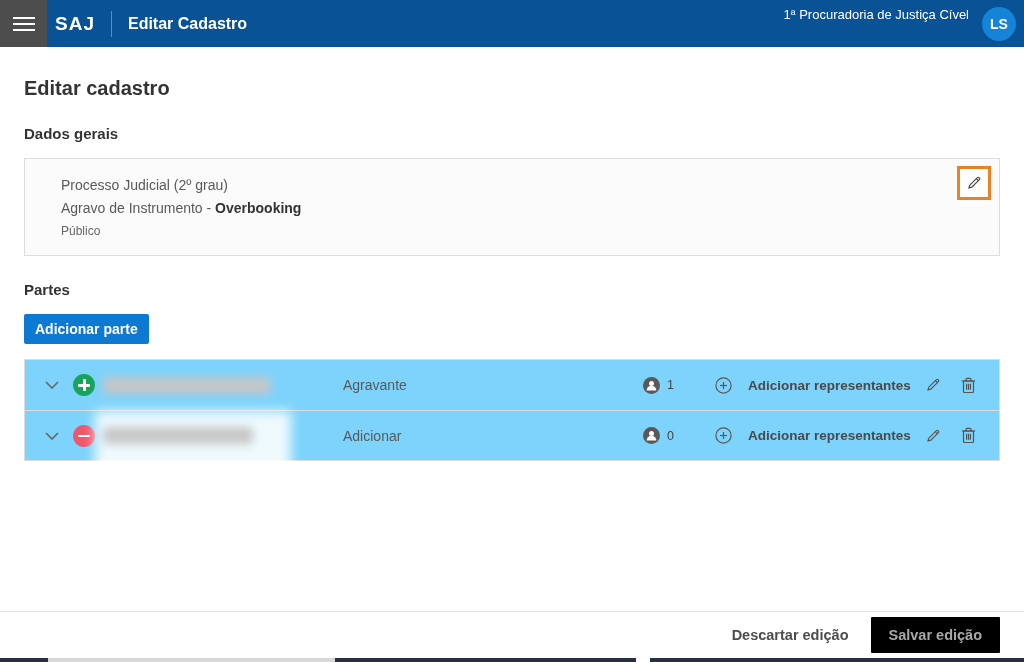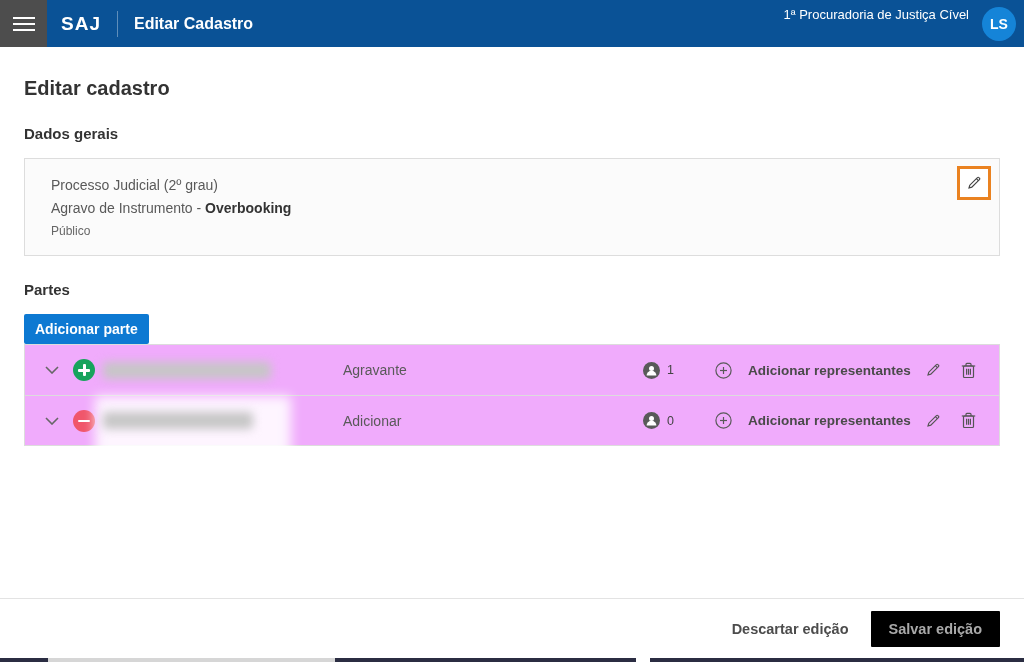--- a/index.html
+++ b/index.html
@@ -8,52 +8,52 @@
   .app { position:relative; width:1024px; height:662px; background:#fff; }
 
   
   .topbar { position:absolute; top:0; left:0; width:1024px; height:47px;
     background:#0a5296; display:flex; align-items:center; }
   .hamburger { width:47px; height:47px; background:#4d4d4d; display:flex;
     flex-direction:column; align-items:center; justify-content:center; gap:4px;
     cursor:pointer; flex:0 0 47px; }
   .hamburger span { display:block; width:22px; height:2px; background:#fff; }
   .logo { color:#fff; font-size:19px; font-weight:bold; letter-spacing:1px;
-    margin-left:14px; }
+    margin-left:8px; }
   .topbar-divider { width:1px; height:26px; background:rgba(255,255,255,0.35);
     margin:0 16px 0 16px; }
   .topbar-title { color:#fff; font-size:16px; font-weight:bold; }
   .topbar-right { margin-left:auto; display:flex; }
   .unit { color:#fff; font-size:13px; margin-right:13px; }
   .avatar { width:34px; height:34px; border-radius:50%; background:#1584d8;
     color:#fff; font-size:14px; font-weight:bold; display:flex;
     align-items:center; justify-content:center; margin-right:8px; cursor:pointer; }
 
   
   .content { position:absolute; top:47px; left:0; right:0; padding:0 24px; }
   .page-title { margin-top:30px; font-size:20px; font-weight:600; color:#333; }
   .section-label { margin-top:25px; font-size:15px; font-weight:600; color:#333; }
 
   .card { position:relative; margin-top:16px; height:98px; background:#fbfbfb;
-    border:1px solid #ddd; padding:18px 20px 0 26px; }
+    border:1px solid #ddd; padding:18px 20px 0 36px; }
   .card-line1 { font-size:14px; color:#595959; }
   .card-line2 { font-size:14px; color:#595959; margin-top:7px; }
   .card-line2 b { color:#333; }
   .card-line3 { font-size:12px; color:#666; margin-top:8px; }
   .card-edit-btn { position:absolute; top:7px; right:8px; width:34px; height:34px;
     background:#fff; border:3px solid #ea8220; display:flex; align-items:center;
     justify-content:center; cursor:pointer; }
 
   .add-parte-btn { margin-top:16px; height:30px; padding:0 11px; background:#0d79d2;
     border:none; color:#fff; font-family:inherit; font-size:14px; font-weight:bold;
     border-radius:2px; cursor:pointer; display:inline-flex; align-items:center; }
 
   
-  .partes-table { position:relative; border:1px solid #dcdcdc;
-    background:#f0abfc; }
+  .partes-table { position:relative; margin-top:15px; border:1px solid #dcdcdc;
+    background:#7dd3fc; }
   .parte-row { height:50px; display:flex; align-items:center; padding:0 22px 0 18px; }
   .parte-row + .parte-row { border-top:1px solid #dcdcdc; }
   .chevron { width:18px; height:18px; flex:0 0 18px; cursor:pointer;
     display:flex; align-items:center; justify-content:center; }
   .status-circle { width:22px; height:22px; border-radius:50%; margin-left:12px;
     flex:0 0 22px; position:relative; }
   .status-plus { background:#17a35c; }
   .status-minus { background:#f0566b; }
   .status-circle::before { content:""; position:absolute; left:5px; top:10px;
     width:12px; height:2.5px; background:#fff; border-radius:1px; }
@@ -69,21 +69,21 @@
     flex:1 1 auto; margin-left:20px; }
   .add-rep-label { font-size:13.5px; font-weight:600; color:#4a4a4a; }
   .row-actions { display:flex; align-items:center; gap:17px; }
   .icon-btn { width:18px; height:18px; cursor:pointer; display:flex;
     align-items:center; justify-content:center; }
   .blur-smudge { position:absolute; left:70px; top:51px; width:196px; height:62px;
     background:rgba(255,255,255,0.88); filter:blur(6px); pointer-events:none; }
   .row2-name { position:relative; z-index:2; }
 
   
-  .footer { position:absolute; left:0; bottom:4px; width:1024px; height:60px;
+  .footer { position:absolute; left:0; bottom:4px; width:1024px; height:47px;
     background:#fff; border-top:1px solid #e3e3e3; display:flex;
     align-items:center; justify-content:flex-end; padding:0 24px; }
   .discard-btn { background:none; border:none; font-family:inherit; font-size:14.5px;
     font-weight:600; color:#4c4c4c; cursor:pointer; margin-right:16px; padding:8px 6px; }
   .save-btn { background:#000000; border:none; font-family:inherit; font-size:14.5px;
     font-weight:600; color:#a9a9a9; padding:10px 18px; border-radius:1px;
     cursor:default; }
 
   
   .bottom-strip { position:absolute; left:0; bottom:0; width:1024px; height:4px;

